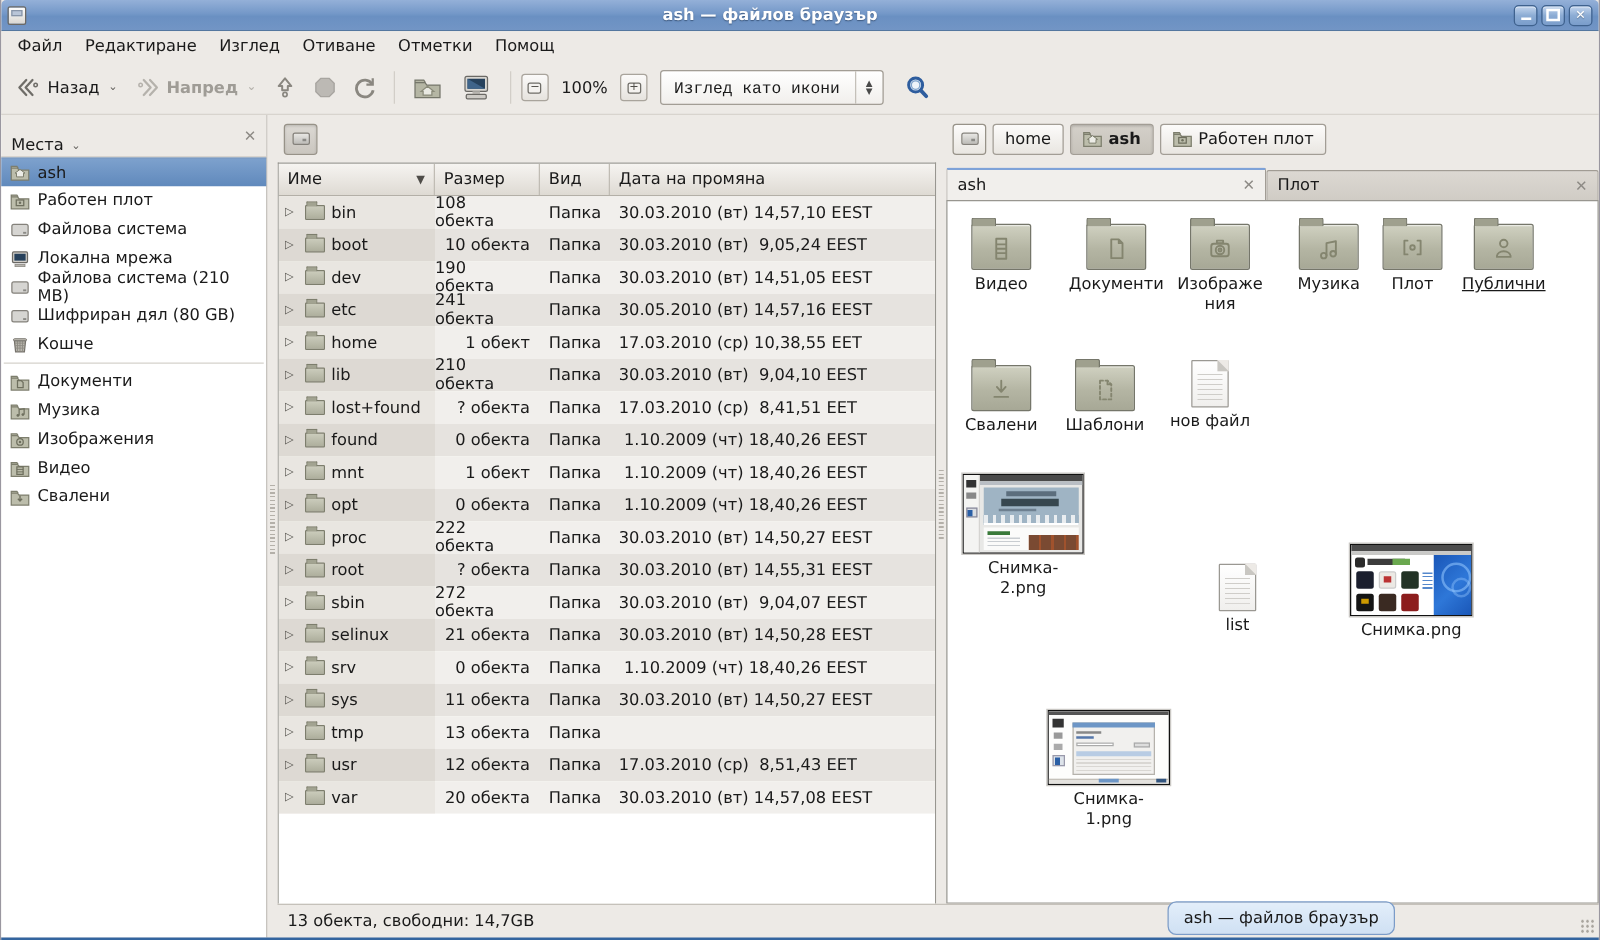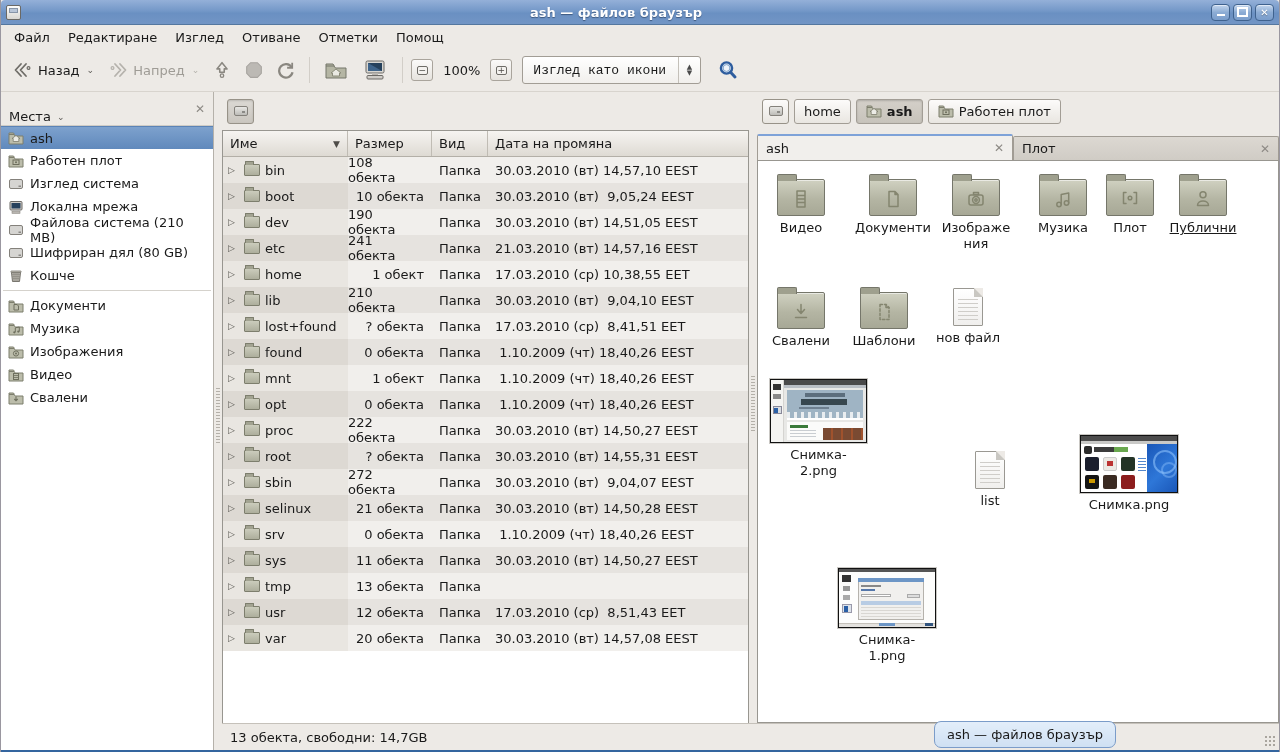--- a/index.html
+++ b/index.html
@@ -24,21 +24,21 @@
   .wbtn.max .g::after { content:''; width:7px; height:6px; border:2px solid #fff; }
 
   
   .menubar { position:absolute; left:0; right:0; top:25px; height:24px; background:#edeae6; display:flex; align-items:center; padding-left:4px; }
   .menu-item { padding:3px 9px; cursor:default; }
 
   
   .toolbar { position:absolute; left:0; right:0; top:49px; height:43px; background:#edeae6;
     border-bottom:1px solid #d8d4ce; display:flex; align-items:center; padding-left:6px; gap:2px; }
   .tbtn { display:flex; align-items:center; gap:5px; padding:5px 6px; border-radius:3px; }
-  .tbtn.disabled { color:#9f9c96; }
+  .tbtn.disabled { color:#9f9c96;font-weight:bold; }
   .tsep { width:1px; height:26px; background:#d2cec8; margin:0 6px; }
   .dd { font-size:9px; color:#5c5a56; margin-left:2px; }
   .dd.dis { color:#b5b2ac; }
   .sqbtn { width:22px; height:22px; border:1px solid #a9a49c; border-radius:3px;
     background:linear-gradient(180deg,#fbfaf9,#e6e3de); display:flex; align-items:center; justify-content:center; }
   .zoomglyph { width:11px; height:9px; border:1px solid #6e6c67; border-radius:2px; background:#f4f2ef;
     display:flex; align-items:center; justify-content:center; font-size:9px; color:#4f4d49; line-height:1; }
   .zoom-level { padding:0 8px; }
   .combo { height:28px; margin-left:8px; border:1px solid #a29d95; border-radius:3px;
     background:linear-gradient(180deg,#fff,#f1efec); display:flex; align-items:center; }
@@ -273,21 +273,21 @@
           <use href="#sfolder"></use>
             <rect x="5" y="7" width="6" height="4.5" fill="none" stroke="#6e6f5e" stroke-width="1"></rect>
             <circle cx="8" cy="9.2" r="1" fill="#6e6f5e"></circle>
         </svg>
         <span>Работен плот</span>
       </div>
       <div class="sb-item">
         <svg width="16" height="16" viewBox="0 0 16 16">
             <use href="#sdrive"></use>
           </svg>
-        <span>Изглед система</span>
+        <span>Файлова система</span>
       </div>
       <div class="sb-item">
         <svg width="16" height="16" viewBox="0 0 16 16">
           <rect x="2" y="2.5" width="12" height="8.5" rx="1" fill="#cfccc7" stroke="#6b6965"></rect>
           <rect x="3.5" y="4" width="9" height="5.5" fill="#26415c"></rect>
           <rect x="5" y="12" width="6" height="1.5" fill="#9b9archive" fill-opacity="0"></rect>
           <rect x="4" y="12.5" width="8" height="1.8" fill="#b9b6b1" stroke="#8a8780" stroke-width=".6"></rect>
         </svg>
         <span>Локална мрежа</span>
       </div>
@@ -412,21 +412,21 @@
                   <div class="cell c4">30.03.2010 (вт) 14,51,05 EEST</div>
                 </div>
                 <div class="trow even">
                   <div class="cell c1">
                     <span class="expander">▷</span>
                     <span class="fi"></span>
                     <span>etc</span>
                   </div>
                   <div class="cell c2">241 обекта</div>
                   <div class="cell c3">Папка</div>
-                  <div class="cell c4">21.03.2010 (вт) 14,57,16 EEST</div>
+                  <div class="cell c4">30.05.2010 (вт) 14,57,16 EEST</div>
                 </div>
                 <div class="trow odd">
                   <div class="cell c1">
                     <span class="expander">▷</span>
                     <span class="fi"></span>
                     <span>home</span>
                   </div>
                   <div class="cell c2">1 обект</div>
                   <div class="cell c3">Папка</div>
                   <div class="cell c4">17.03.2010 (ср) 10,38,55 EET</div>

